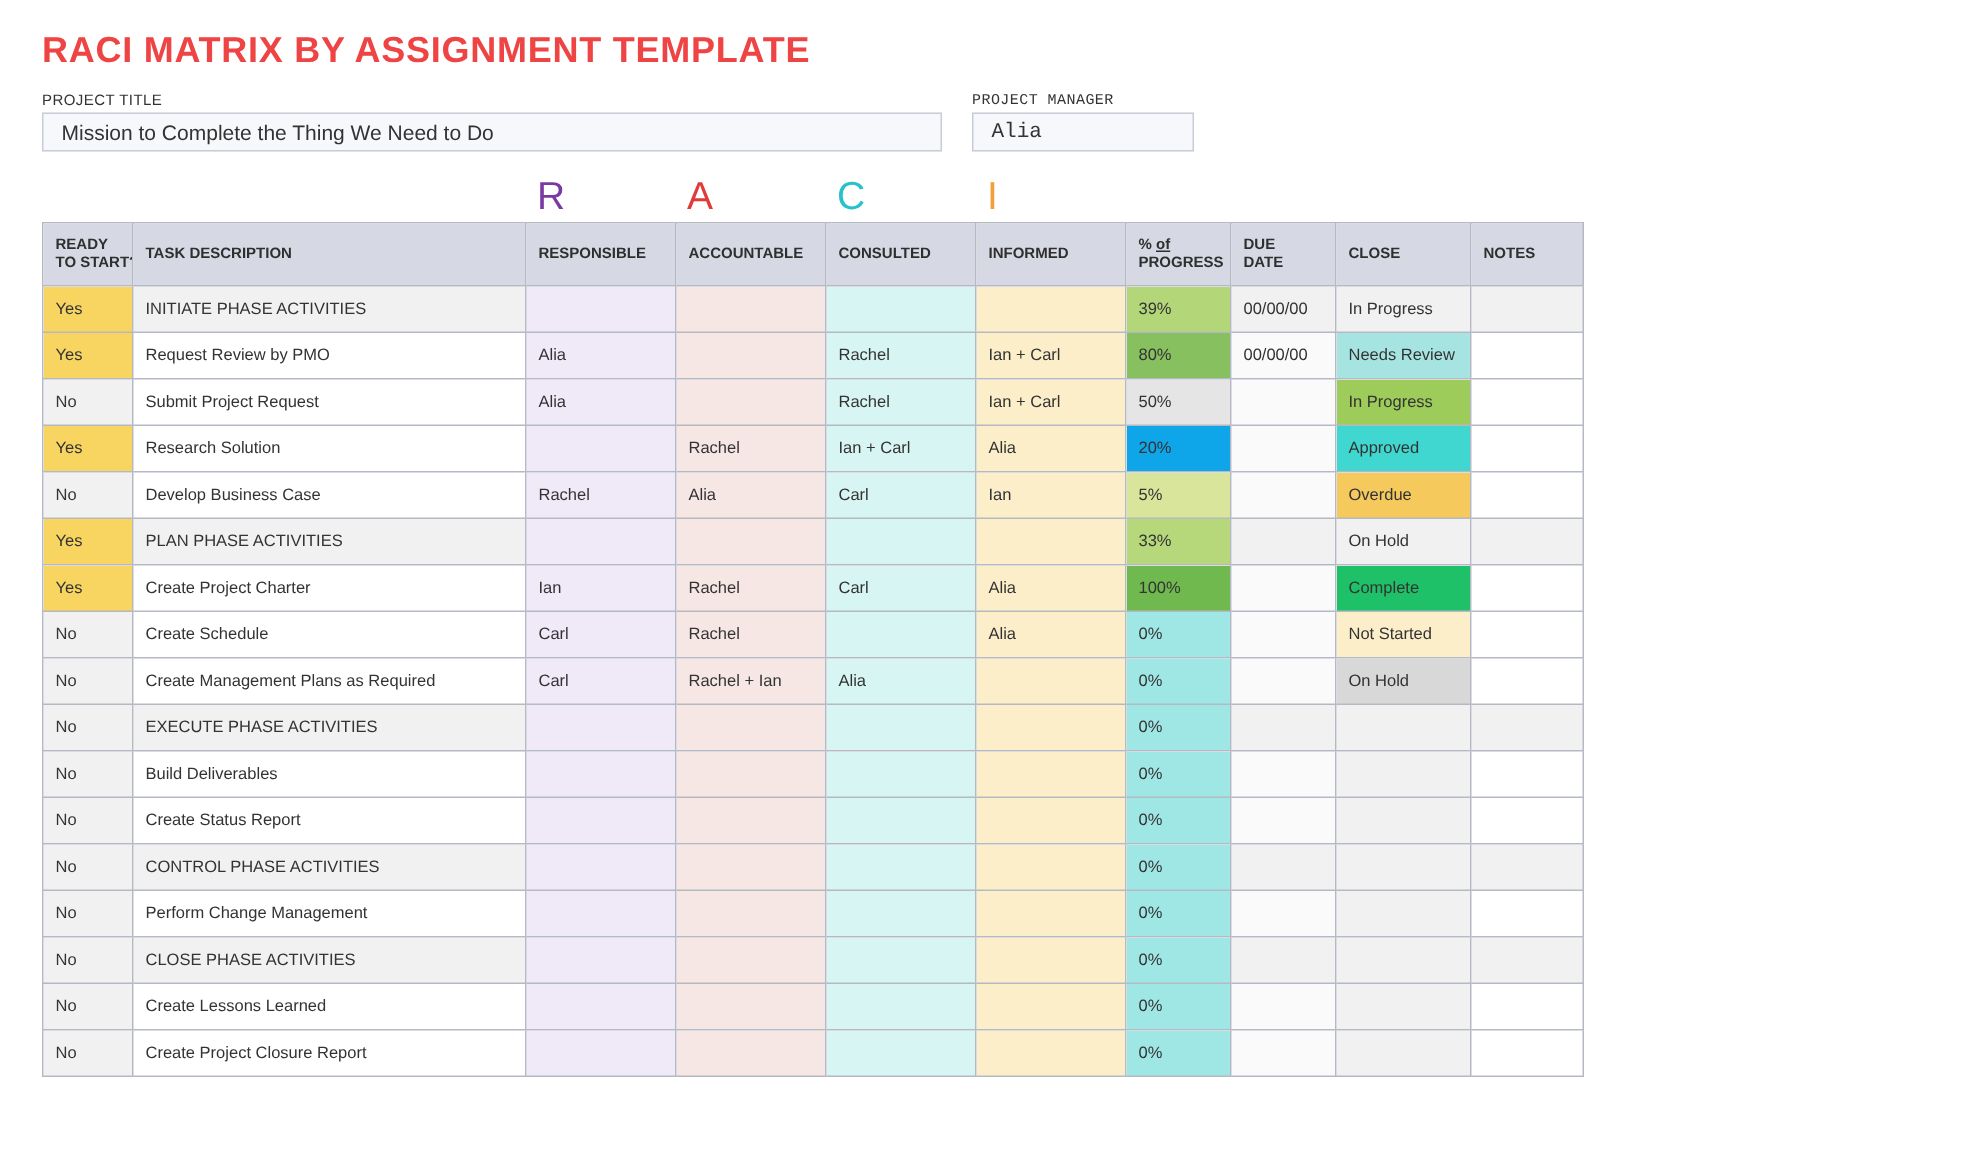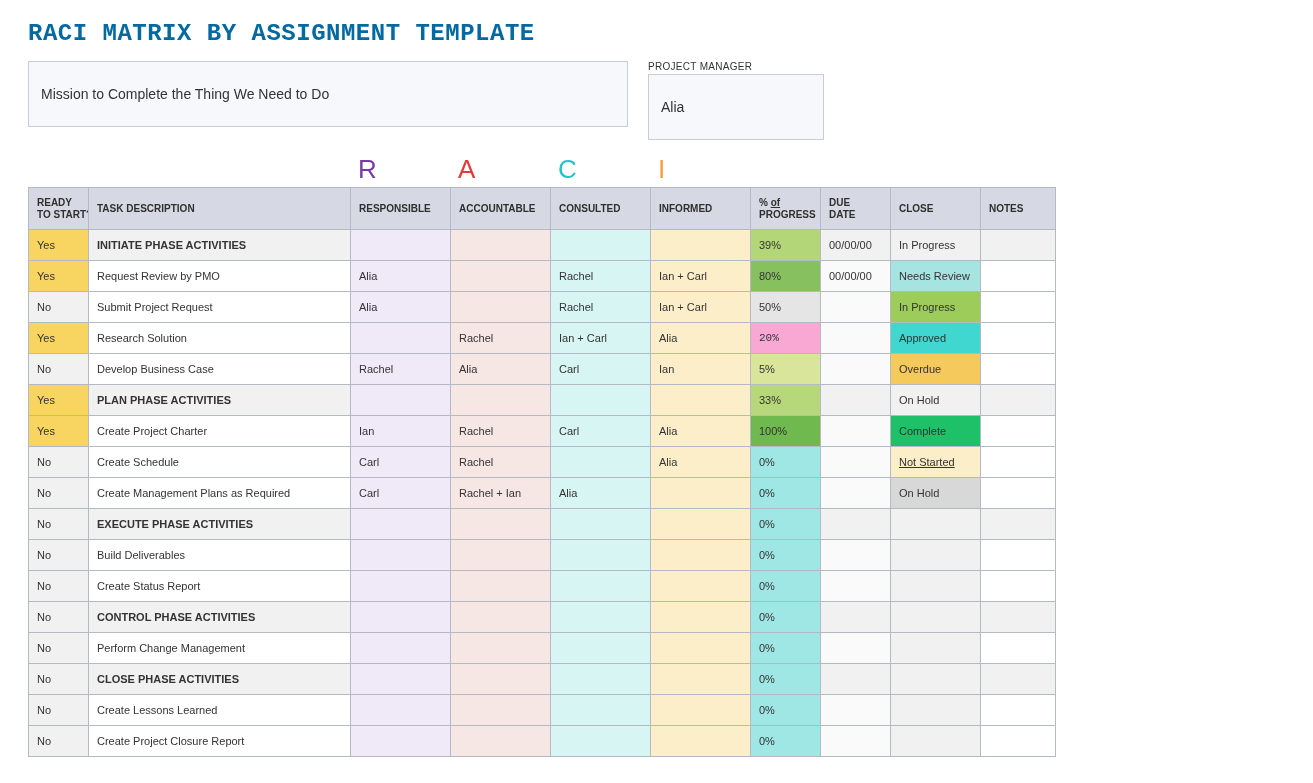--- a/index.html
+++ b/index.html
@@ -6,34 +6,33 @@
   body {
     font-family: "Century Gothic", "Avant Garde", Arial, sans-serif;
     font-size: 12px;
     color: #333;
     padding: 20px 28px;
     background: #fff;
   }
   h1.title {
     font-size: 24px;
     font-weight: bold;
-    color: #0369a1;
+    color: #ef4444;
     letter-spacing: 0.5px;
     margin-bottom: 14px;
-    font-family: Liberation Mono, monospace;
   }
   .meta-row { display: flex; gap: 20px; margin-bottom: 4px; }
   .meta-field { display: flex; flex-direction: column; }
   .meta-field.title-field { width: 600px; }
-  .meta-field.mgr-field   { width: 176px; }
+  .meta-field.mgr-field   { width: 148px; font-family: Liberation Mono, monospace; }
   .meta-label { font-size: 10px; color: #333; margin-bottom: 2px; letter-spacing: 0.3px; }
   .meta-value {
     border: 1px solid #c8ccd6;
     background: #f6f8fb;
-    padding: 24px 12px;
+    padding: 4px 12px;
     font-size: 14px;
     color: #333;
   }
 
   .raci-letters {
     display: grid;
     grid-template-columns: 60px 262px 100px 100px 100px 100px 70px 70px 90px 1fr;
     margin-top: 14px;
     font-size: 26px;
     font-weight: 500;
@@ -86,55 +85,56 @@
   td.c-task   { }
   td.c-resp   { background:#efe9f8; }
   td.c-acc    { background:#f6e7e4; }
   td.c-cons   { background:#d7f5f2; }
   td.c-inf    { background:#fbeec8; }
   td.c-prog   { text-align:center; }
   td.c-due    { text-align:center; background:#fafafa;}
   td.c-stat   { }
   td.c-notes  { }
 
-  tr.phase td.c-task  { background:#f1f1f1; font-weight: bold; }
+  tr.phase td.c-task  { background:#f1f1f1; font-weight: normal; }
   tr.phase td.c-notes { background:#f1f1f1; }
   tr.phase td.c-due   { background:#f1f1f1; }
   tr.phase td.c-stat  { background:#f1f1f1; }
 
   tr.sub td { border-top-style: dashed !important; }
 
   
   .p0   { background:#9fe7e5; }
   .p5   { background:#d8e59a; }
-  .p20  { background:#f9a8d4;font-family:Liberation Mono, monospace; }
+  .p20  { background:#0ea5e9; }
   .p33  { background:#b7d87a; }
   .p39  { background:#b2d678; }
   .p50  { background:#e5e5e5; }
   .p80  { background:#87c15f; }
   .p100 { background:#70b94f; }
 
   
   .s-inprogress  { background:#9dcc5a; }
   .s-needsreview { background:#a6e4e2; }
   .s-approved    { background:#3fd7cf; }
   .s-overdue     { background:#f5c95c; }
   .s-onhold      { background:#d8d8d8; }
   .s-complete    { background:#1ec167; }
-  .s-notstarted  { background:#fbeec8;text-decoration:underline; }
+  .s-notstarted  { background:#fbeec8; }
   .s-blank       { background:#f1f1f1; }
 
 </style>
 </head>
 <body>
 
 <h1 class="title">RACI MATRIX BY ASSIGNMENT TEMPLATE</h1>
 
 <div class="meta-row">
   <div class="meta-field title-field">
+    <div class="meta-label">PROJECT TITLE</div>
     <div class="meta-value">Mission to Complete the Thing We Need to Do</div>
   </div>
   <div class="meta-field mgr-field">
     <div class="meta-label">PROJECT MANAGER</div>
     <div class="meta-value">Alia</div>
   </div>
 </div>
 
 <div class="raci-letters">
   <span class="sp">.</span>

